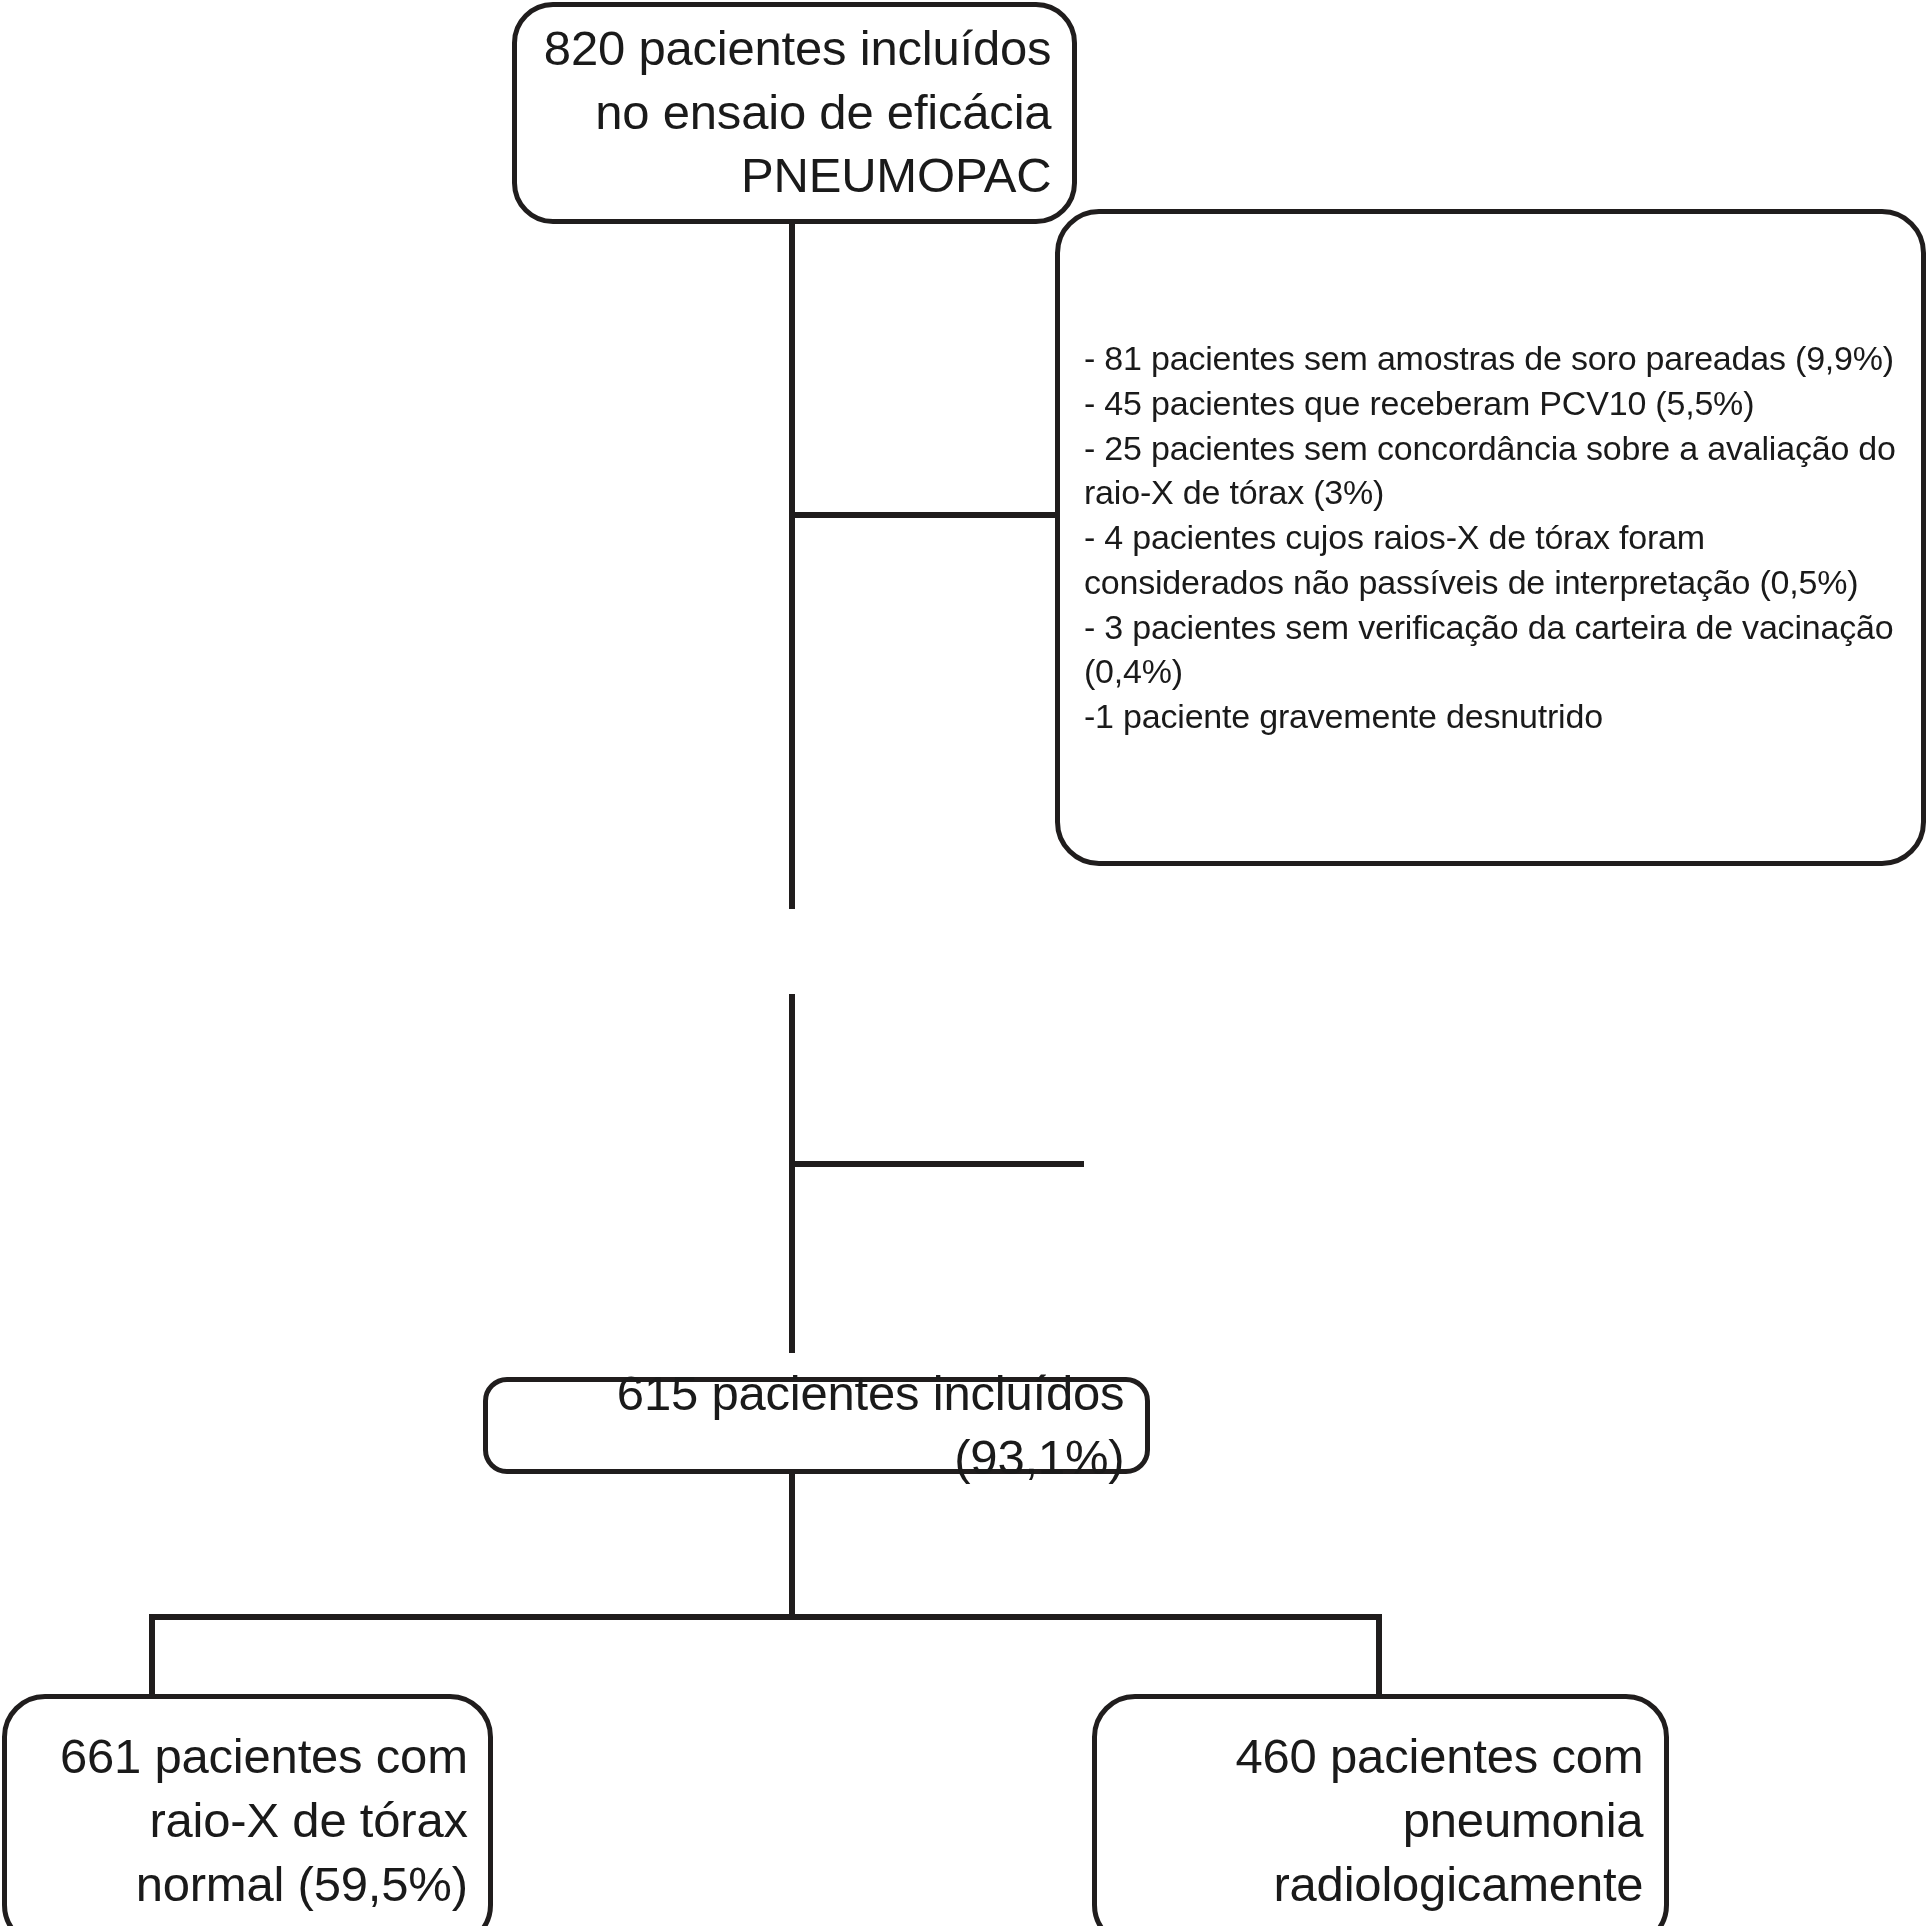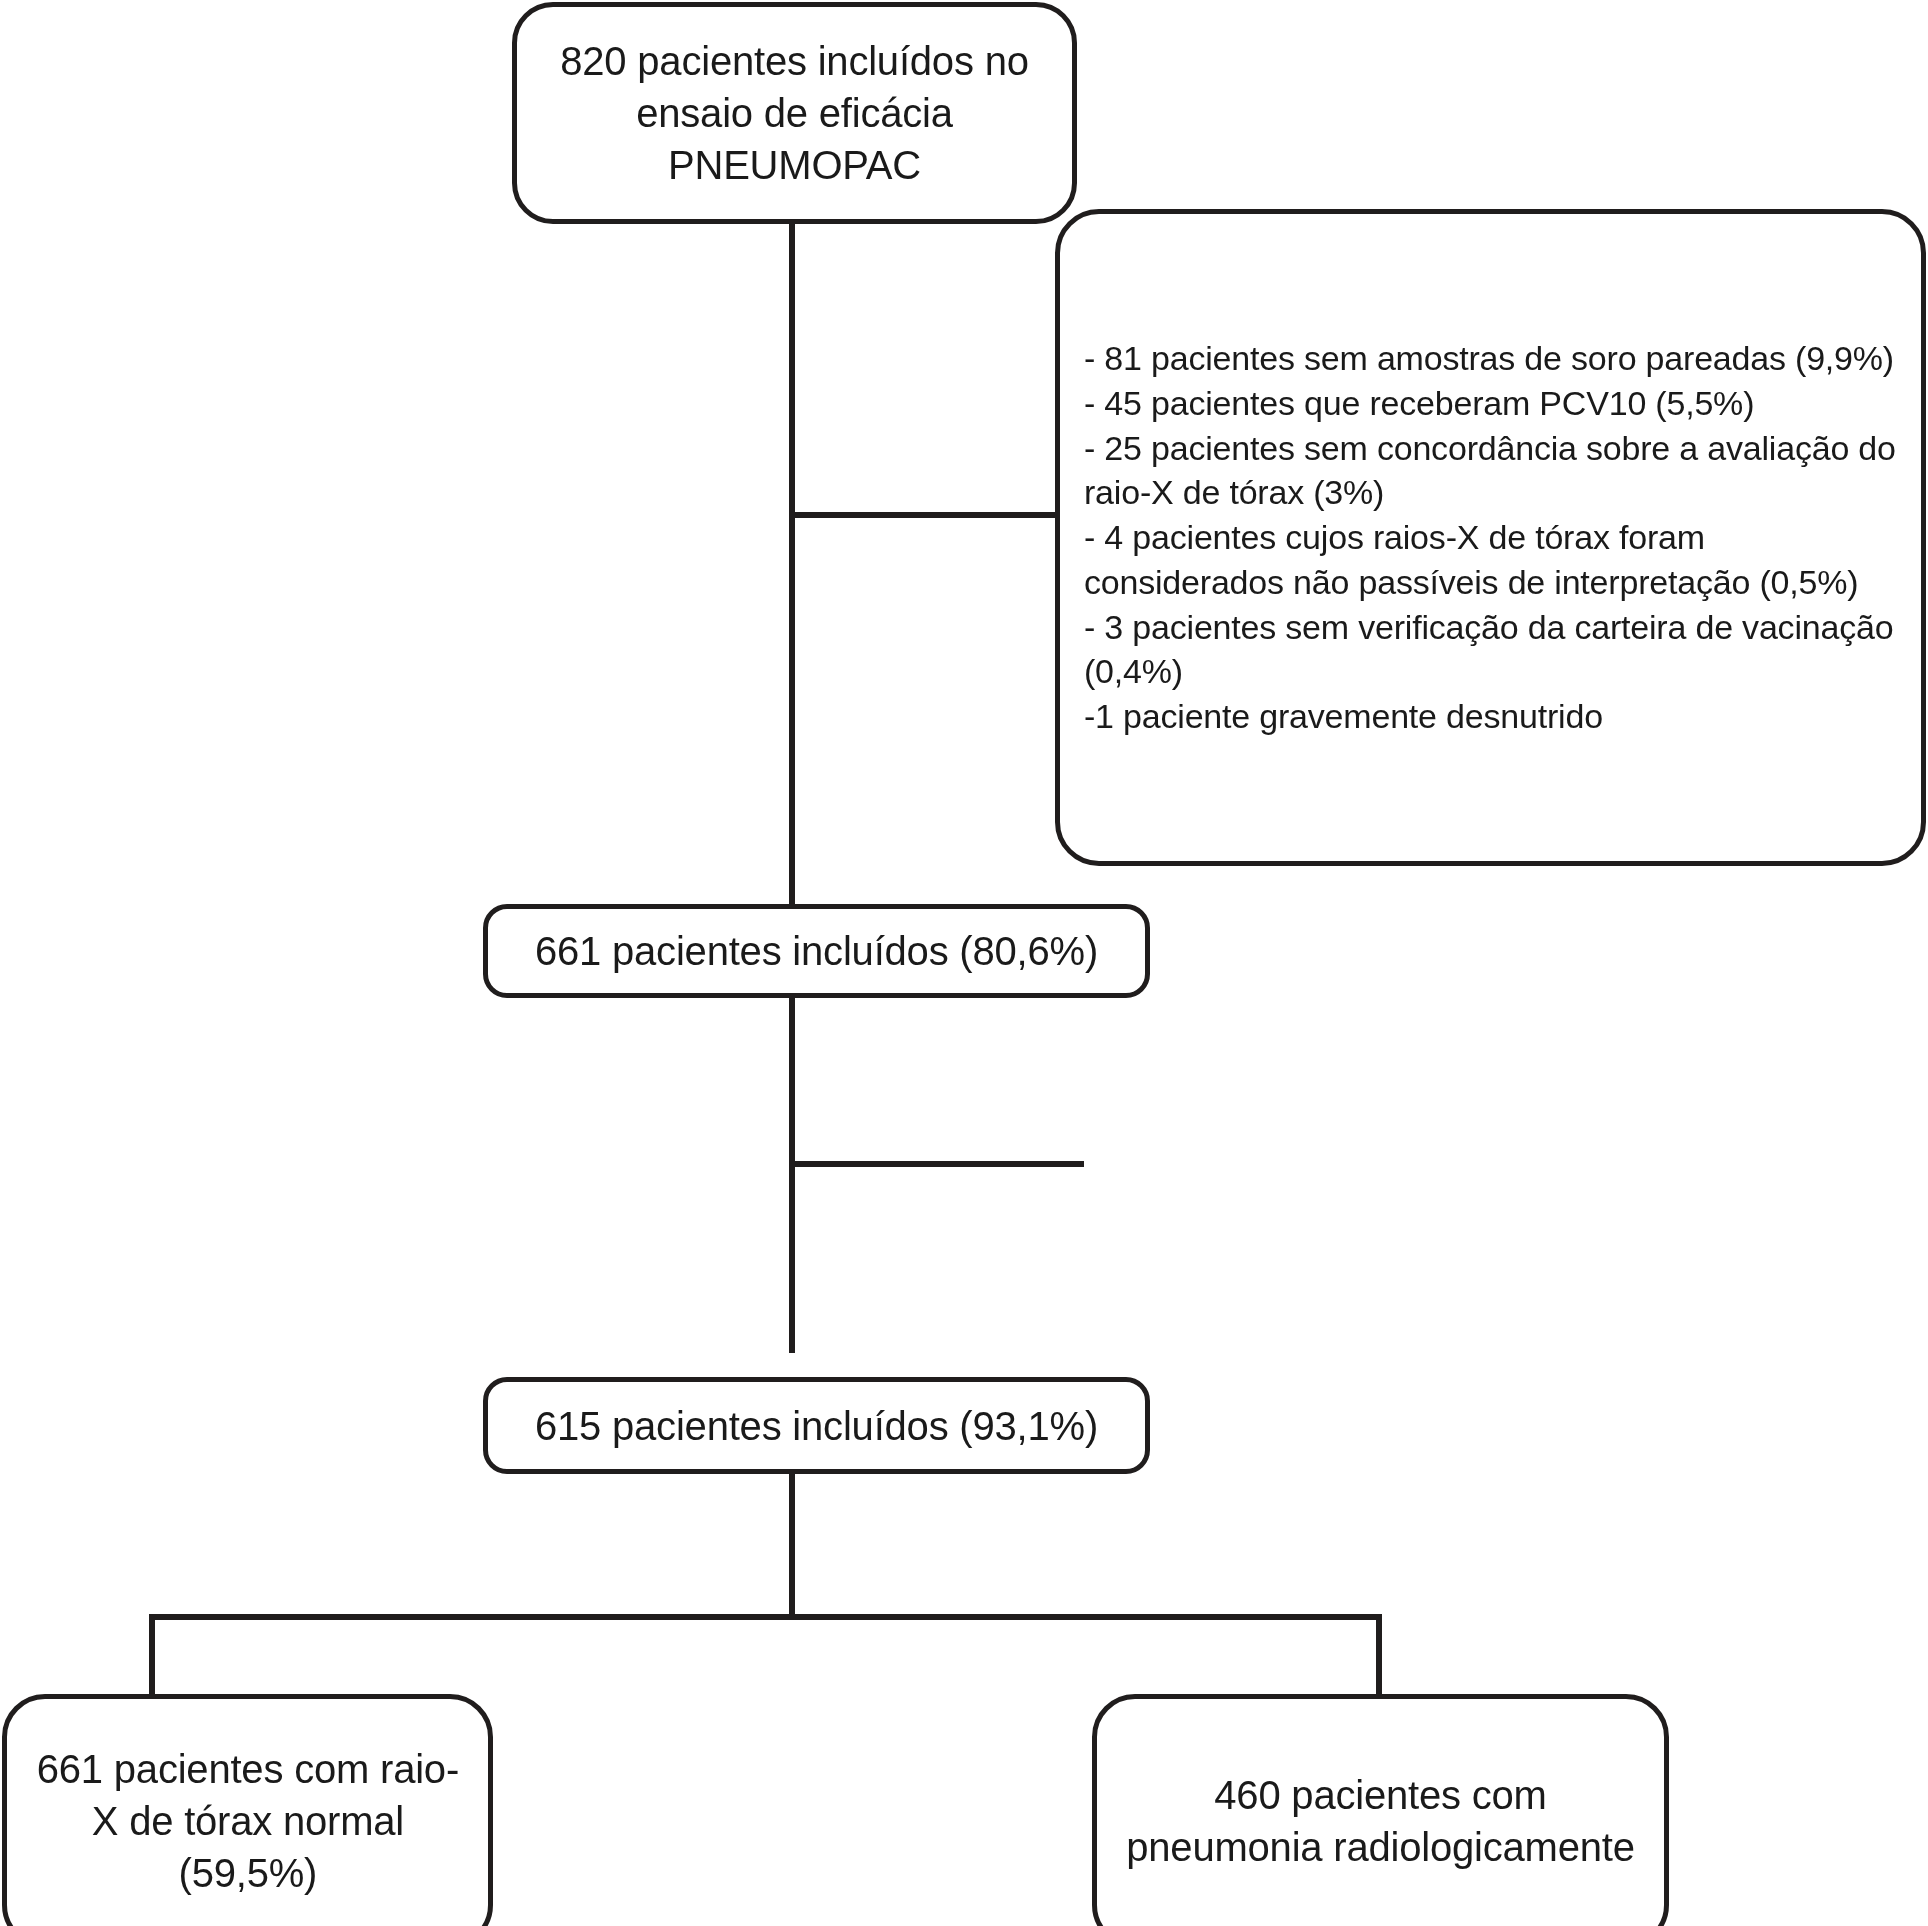--- a/index.html
+++ b/index.html
@@ -18,23 +18,23 @@
   }
   .node {
     position: absolute;
     box-sizing: border-box;
     border: 5.6px solid #201d1d;
     border-radius: 41px;
     background: #ffffff;
     display: flex;
     align-items: center;
     justify-content: center;
-    text-align: center;
+    text-align: right;
     line-height: 1.30;
-    font-size: 40px;
+    font-size: 49px;
     letter-spacing: -0.2px;
     z-index: 3;
   }
   .node .txt {
     display: block;
     width: 100%;
     padding: 0 20.6px;
     white-space: pre-line;
   }
   
@@ -96,23 +96,20 @@
 
   <div class="node" id="node-exclusions">
     <span class="txt">- 81 pacientes sem amostras de soro pareadas (9,9%)
 - 45 pacientes que receberam PCV10 (5,5%)
 - 25 pacientes sem concordância sobre a avaliação do raio-X de tórax (3%)
 - 4 pacientes cujos raios-X de tórax foram considerados não passíveis de interpretação (0,5%)
 - 3 pacientes sem verificação da carteira de vacinação (0,4%)
 -1 paciente gravemente desnutrido</span>
   </div>
 
-  <div class="node" id="node-included-661">
-    <span class="txt">661 pacientes incluídos (80,6%)</span>
-  </div>
 
 
   <div class="node" id="node-included-615">
     <span class="txt">615 pacientes incluídos (93,1%)</span>
   </div>
 
   <div class="node" id="node-normal-cxr">
     <span class="txt">661 pacientes com raio-X de tórax normal (59,5%)</span>
   </div>
 

